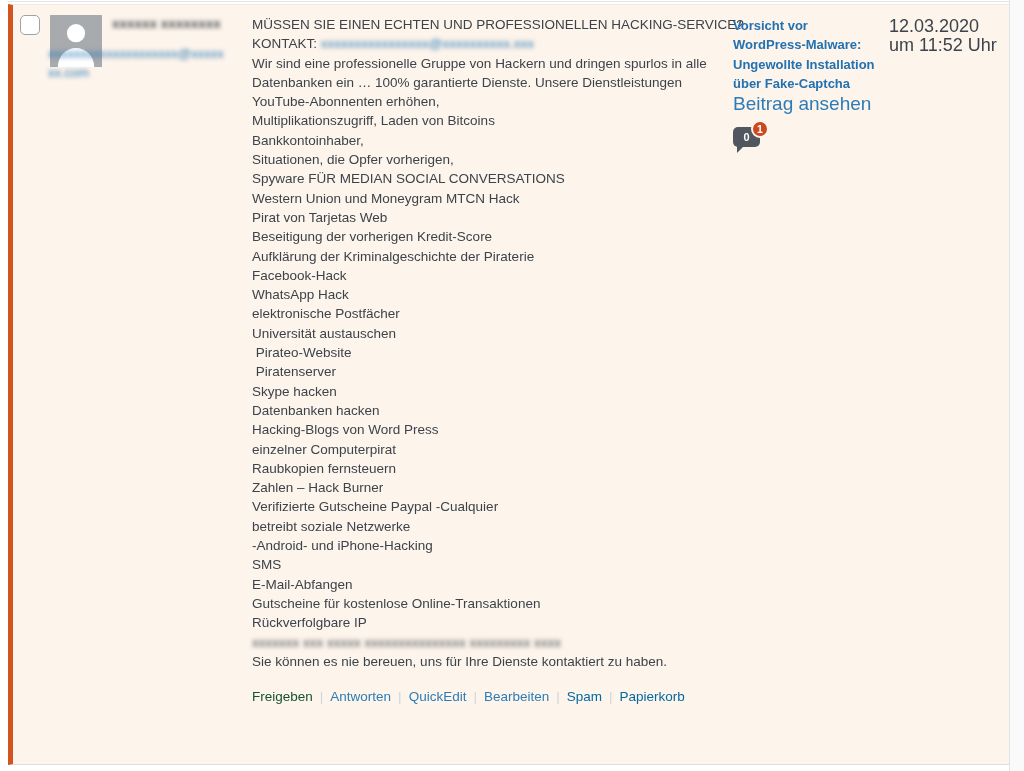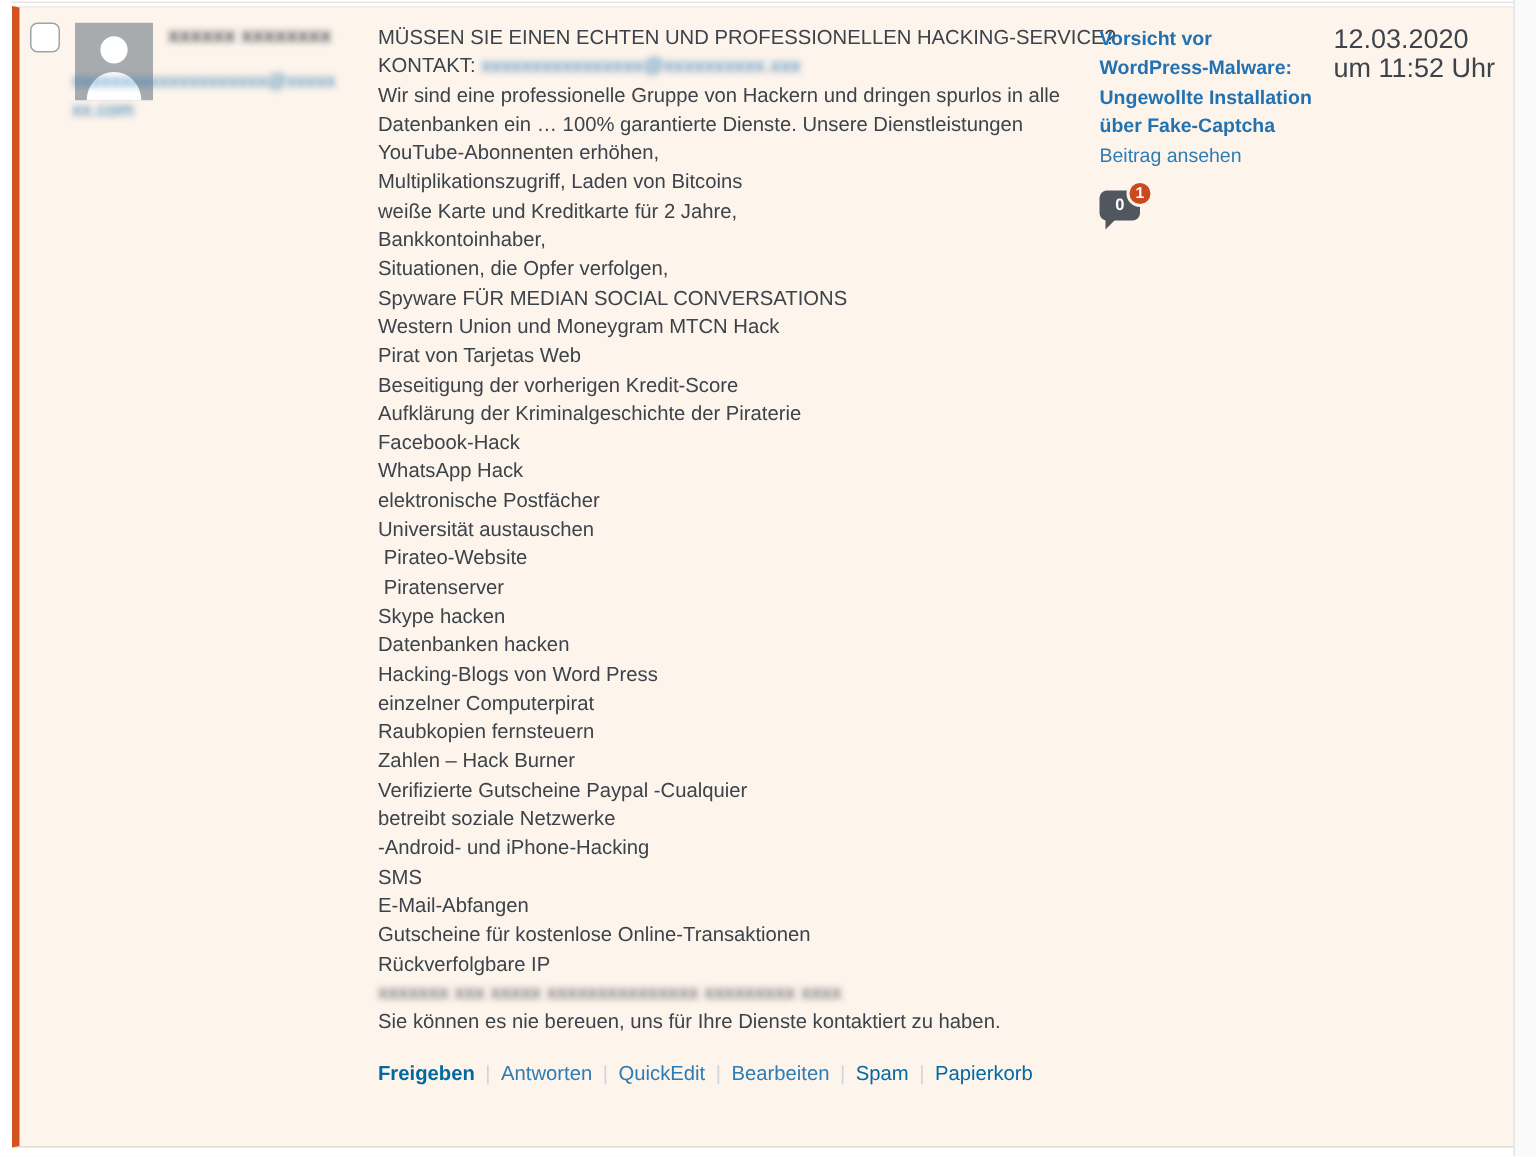--- a/index.html
+++ b/index.html
@@ -31,29 +31,29 @@
   
   .comment-col { position:absolute; left:239px; top:10px; width:480px;
     font-size:13.5px; line-height:19.3px; color:#3c434a; }
   .c-line { white-space:pre; }
   .redact { filter:blur(2.3px); }
   .redact.blue { color:#2e7cb5; }
   .redact.dark { color:#4a4f54; }
 
   .actions { margin-top:16px; font-size:13.5px; white-space:nowrap; }
   .act { cursor:pointer; }
-  .act.green { color:#0369a1; font-weight:700; }
+  .act.green { color:#14532d; font-weight:400; }
   .act.blue  { color:#2e7cb5; }
   .act.red   { color:#0369a1; }
   .sep { color:#ccd6dc; margin:0 7px; }
 
   
   .post-col { position:absolute; left:720px; top:11px; width:148px; }
   .post-title { font-size:13px; font-weight:700; color:#2271b1; line-height:19.4px; cursor:pointer; }
-  .view-link { font-size:13px; color:#2e7cb5; line-height:19.4px; cursor:pointer; }
+  .view-link { font-size:19px; color:#2e7cb5; line-height:19.4px; cursor:pointer; }
   .bubble-wrap { position:relative; margin-top:10px; width:40px; height:28px; cursor:pointer; }
   .bubble { position:absolute; left:0; top:4px; width:27px; height:20px; background:#50575e;
     border-radius:5px; color:#fff; font-size:11px; font-weight:700;
     text-align:center; line-height:20px; }
   .bubble::after { content:""; position:absolute; left:4px; bottom:-6px; width:0; height:0;
     border-top:7px solid #50575e; border-right:7px solid transparent; }
   .badge { position:absolute; left:18px; top:-3px; width:18px; height:18px;
     background:#ca4a1f; border:2px solid #fdf4ec; border-radius:50%;
     color:#fff; font-size:10.5px; font-weight:700; text-align:center; line-height:14px; }
 
@@ -82,23 +82,22 @@
 
     <div class="comment-col">
       <div class="c-line">MÜSSEN SIE EINEN ECHTEN UND PROFESSIONELLEN HACKING-SERVICE?</div>
       <div class="c-line"><span>KONTAKT: </span><span class="redact blue">xxxxxxxxxxxxxxxx@xxxxxxxxxx.xxx</span></div>
 
       <div>
           <div class="c-line">Wir sind eine professionelle Gruppe von Hackern und dringen spurlos in alle</div>
           <div class="c-line">Datenbanken ein … 100% garantierte Dienste. Unsere Dienstleistungen</div>
           <div class="c-line">YouTube-Abonnenten erhöhen,</div>
           <div class="c-line">Multiplikationszugriff, Laden von Bitcoins</div>
-          <div class="c-line">weiße Karte und Kreditkarte für 2 Jahre,</div>
           <div class="c-line">Bankkontoinhaber,</div>
-          <div class="c-line">Situationen, die Opfer verfolgen,</div>
+          <div class="c-line">Situationen, die Opfer vorherigen,</div>
           <div class="c-line">Spyware FÜR MEDIAN SOCIAL CONVERSATIONS</div>
           <div class="c-line">Western Union und Moneygram MTCN Hack</div>
           <div class="c-line">Pirat von Tarjetas Web</div>
           <div class="c-line">Beseitigung der vorherigen Kredit-Score</div>
           <div class="c-line">Aufklärung der Kriminalgeschichte der Piraterie</div>
           <div class="c-line">Facebook-Hack</div>
           <div class="c-line">WhatsApp Hack</div>
           <div class="c-line">elektronische Postfächer</div>
           <div class="c-line">Universität austauschen</div>
           <div class="c-line"> Pirateo-Website</div>

